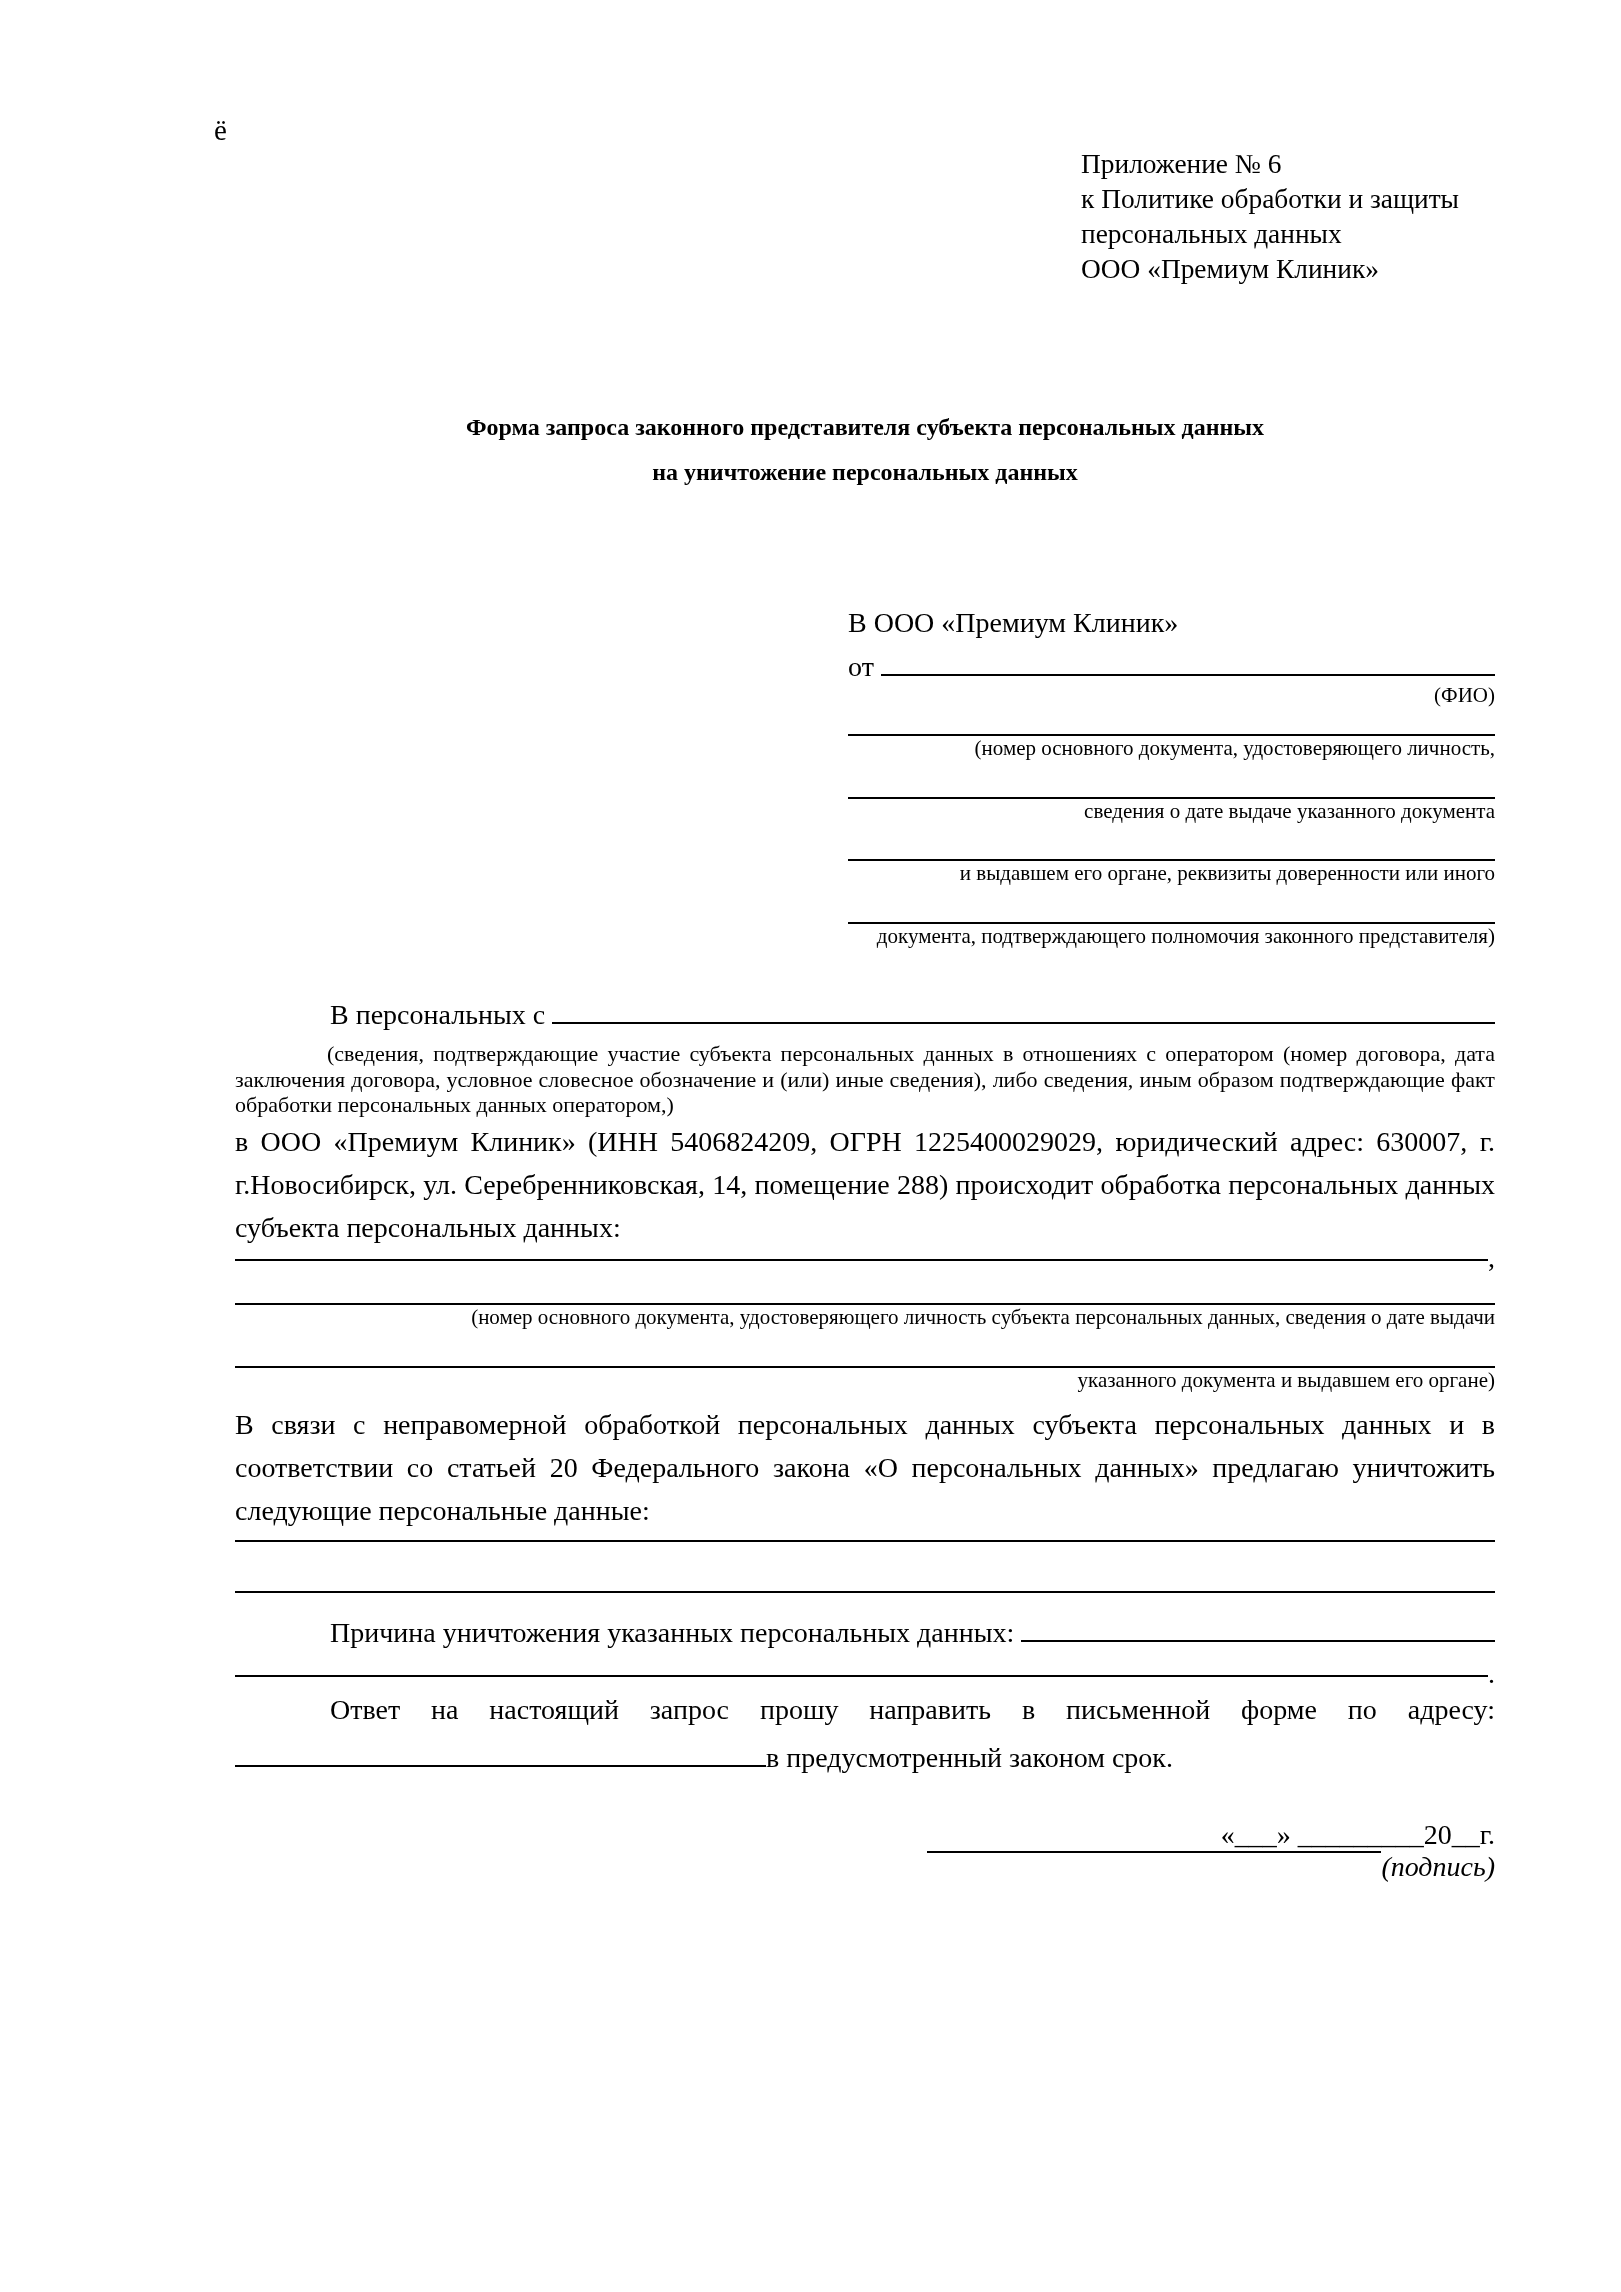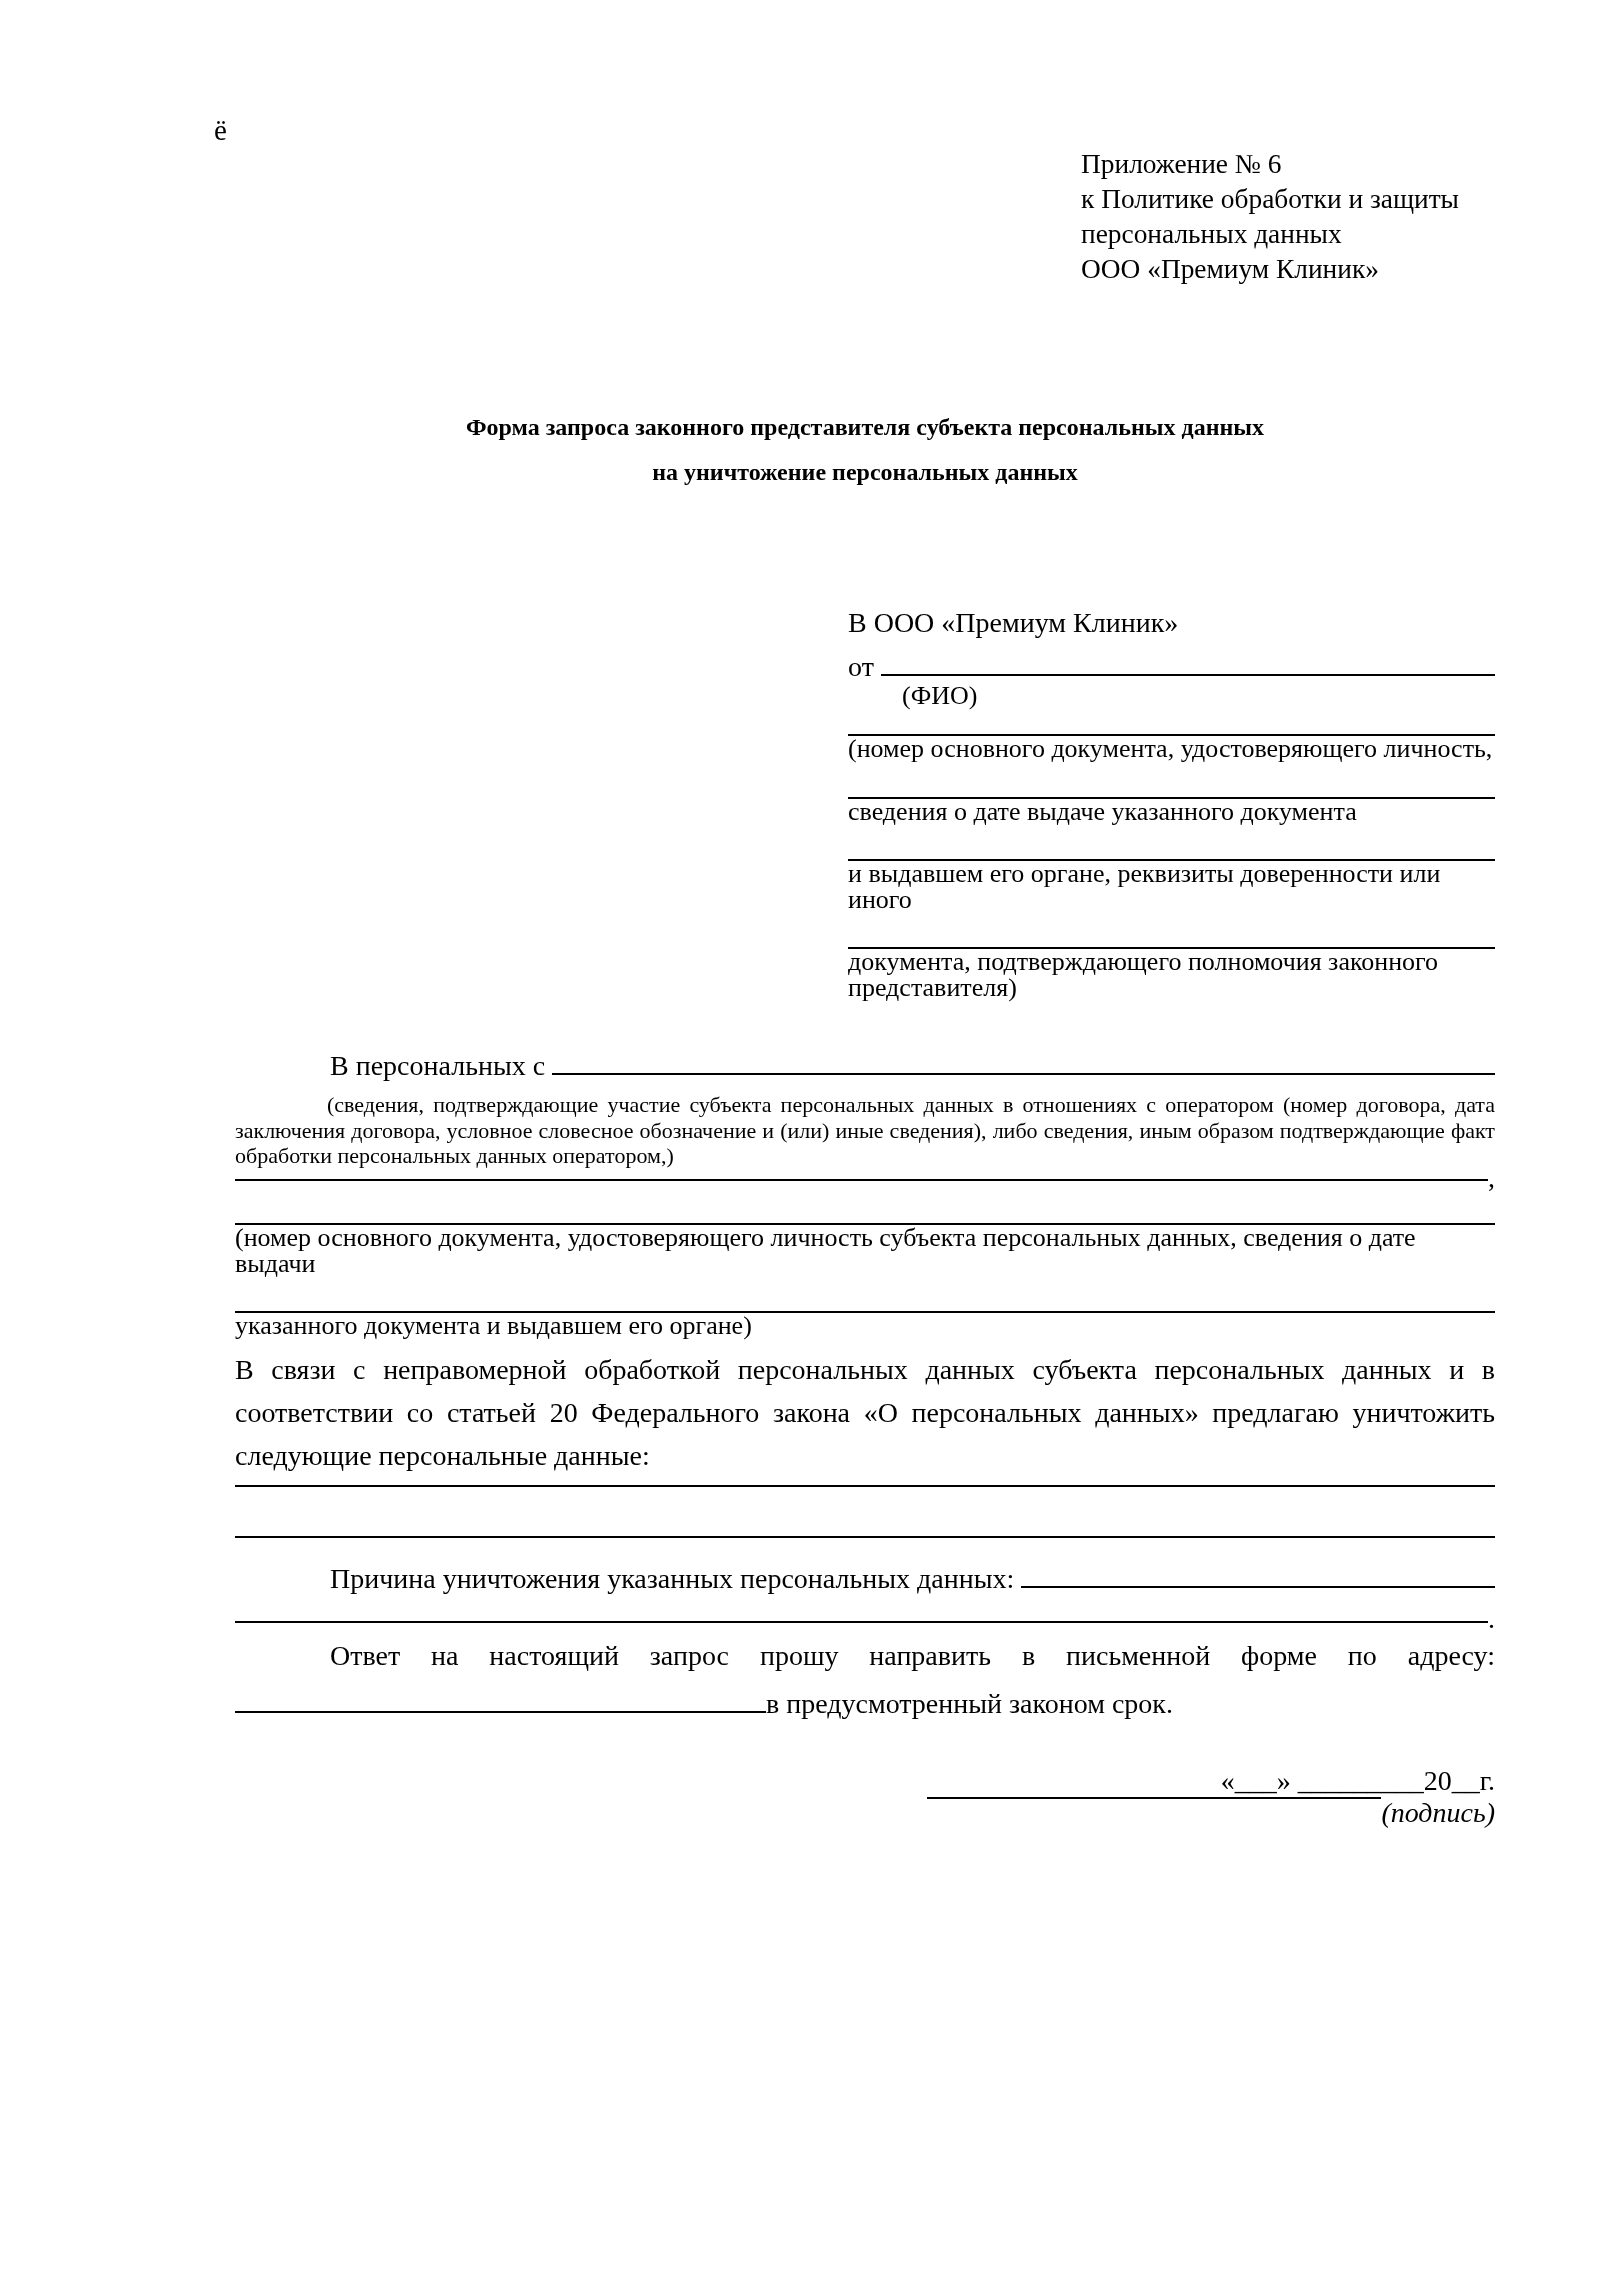--- a/index.html
+++ b/index.html
@@ -14,21 +14,21 @@
   }
   .stray{position:absolute;top:114px;left:214px;font-size:29px;}
   .appendix{margin-left:846px;font-size:27.4px;line-height:35px;}
   .doc-title{margin-top:118px;text-align:center;font-weight:bold;font-size:24px;line-height:45px;}
   .addressee{margin-top:108px;margin-left:613px;width:647px;font-size:28px;}
   .addr-to{line-height:39px;}
   .hl-row{display:flex;align-items:flex-end;}
   .from-row{height:41px;justify-content:center;}
   .uline{flex:1;border-bottom:2px solid #000;margin-bottom:6.9px;}
   .rule{border-bottom:2px solid #000;}
-  .caption{font-size:26px;line-height:25.5px;text-align:left;}
+  .caption{font-size:21px;line-height:25.5px;text-align:right;}
   .fio-cap{padding-left:54px;}
   .h26{height:25.5px;} .h36{height:35px;} .h8{height:7.8px;} .h50{height:49px;}
   .accordance{margin-top:41px;height:41px;font-size:28px;}
   .accordance .lbl{margin-left:95px;}
   .small-note{margin-top:10px;font-size:22px;line-height:25.5px;text-align:justify;text-indent:92px;}
   .body-par{font-size:28px;line-height:43px;text-align:justify;}
   .op-par{margin-top:2px;}
   .subj-row1{height:19.6px;font-size:28px;}
   .suffix{line-height:21.6px;}
   .destroy-par{margin-top:9.8px;}
@@ -81,20 +81,21 @@
     <div class="rule h36"></div>
     <div class="caption">документа, подтверждающего полномочия законного представителя)</div>
   </div>
 
   <div class="hl-row accordance">
     <span class="lbl">В персональных с</span>&nbsp;
     <span class="uline"></span>
   </div>
   <div class="small-note">(сведения, подтверждающие участие субъекта персональных данных в отношениях с оператором (номер договора, дата заключения договора, условное словесное обозначение и (или) иные сведения), либо сведения, иным образом подтверждающие факт обработки персональных данных оператором,)</div>
 
+  <div class="body-par op-par">в ООО «Премиум Клиник» (ИНН 5406824209, ОГРН 1225400029029, юридический адрес: 630007, г. г.Новосибирск, ул. Серебренниковская, 14, помещение 288) происходит обработка персональных данных субъекта персональных данных:</div>
 
   <div class="hl-row subj-row1">
     <span class="uline"></span>
     <span class="suffix">,</span>
   </div>
 
   <div class="rule h36"></div>
   <div class="caption">(номер основного документа, удостоверяющего личность субъекта персональных данных, сведения о дате выдачи</div>
 
   <div class="rule h36"></div>

